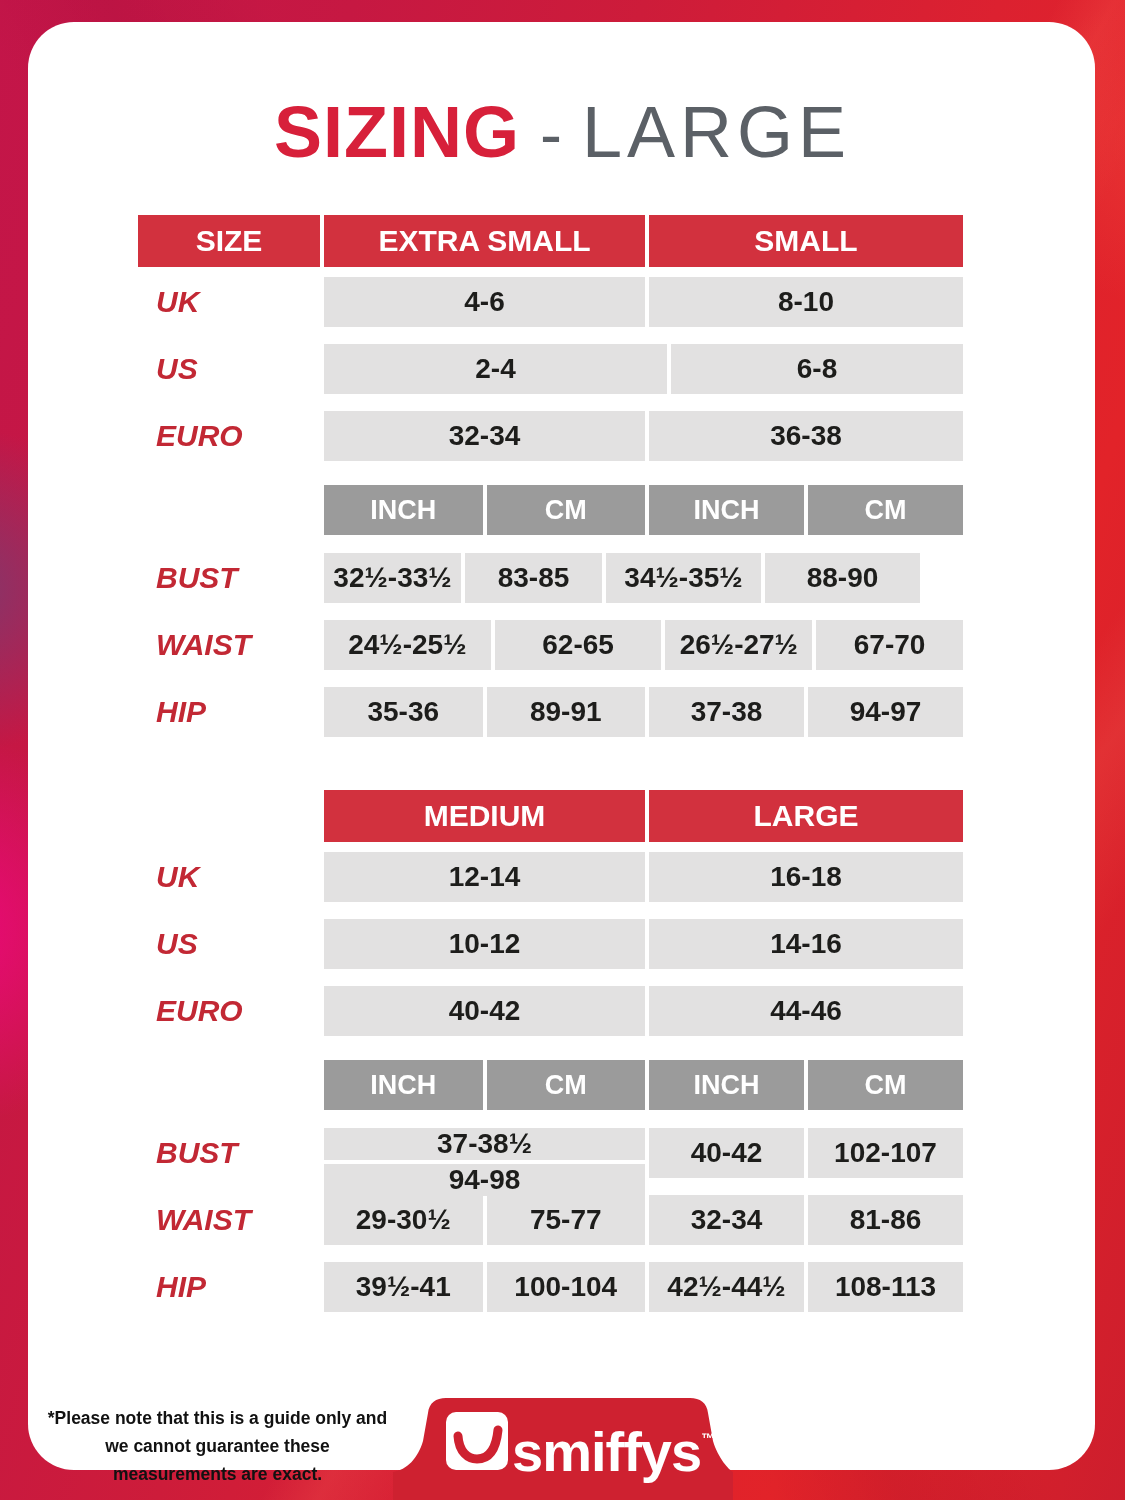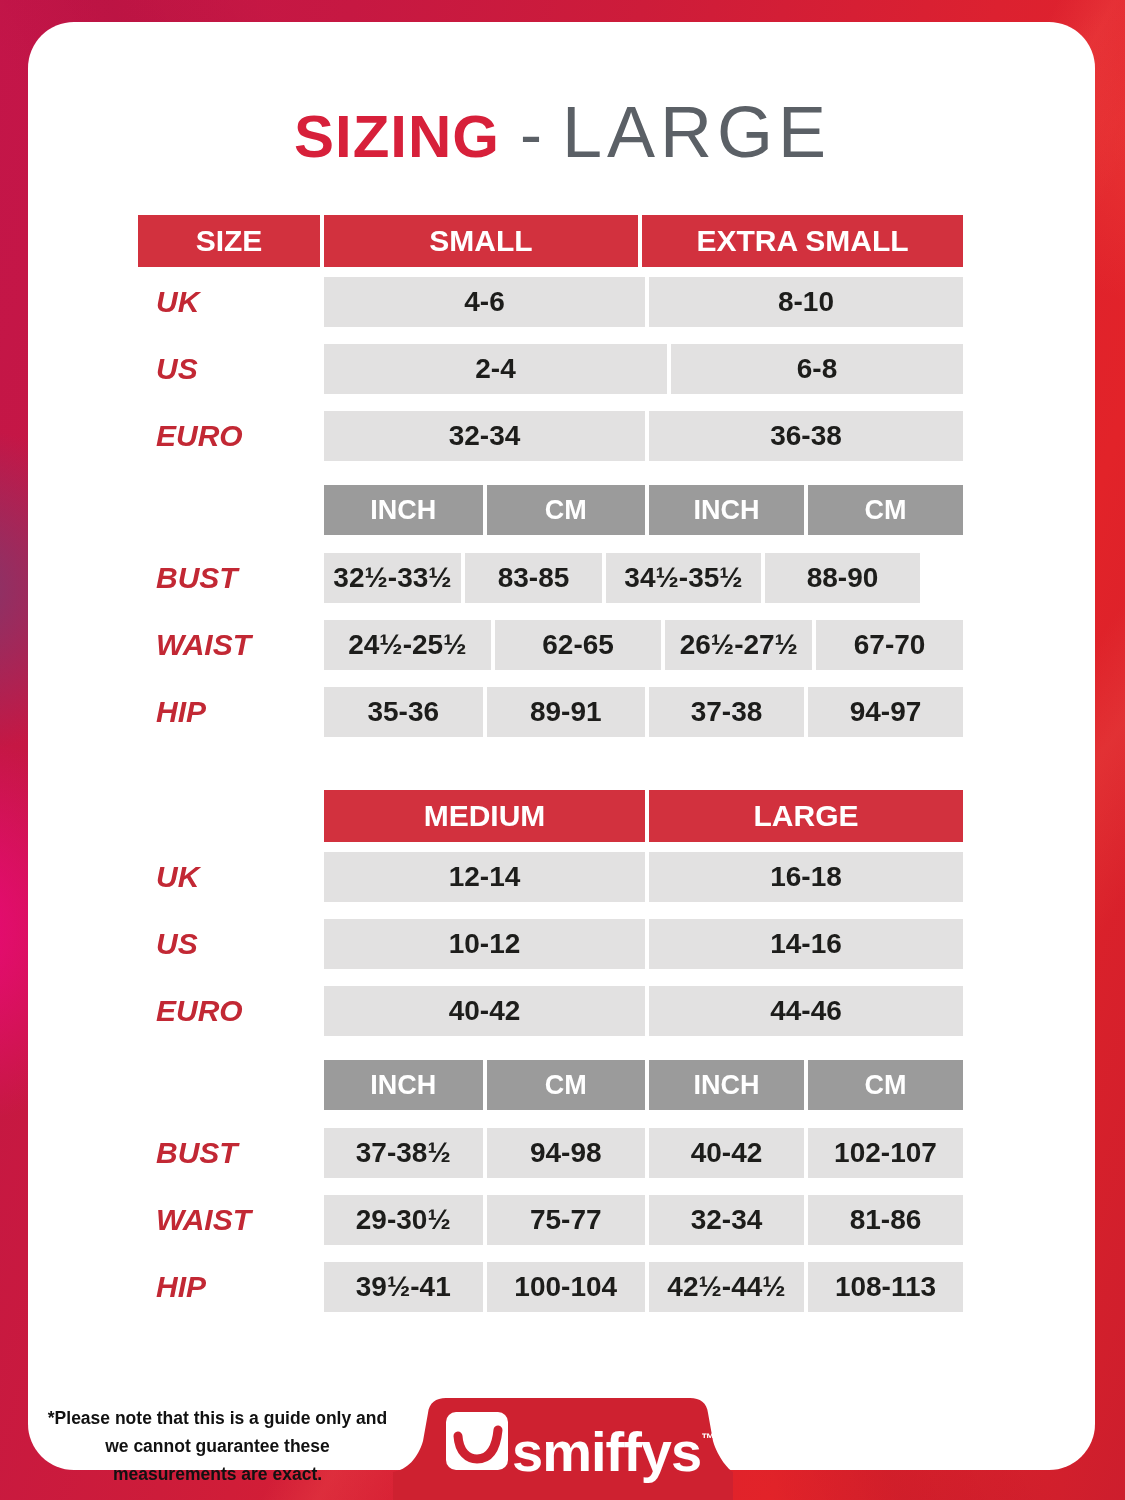--- a/index.html
+++ b/index.html
@@ -21,21 +21,21 @@
   }
   .card{
     position:absolute;left:28px;top:22px;width:1067px;height:1448px;
     background:#fff;border-radius:46px;
   }
   
   .title{
     position:absolute;left:0;top:86px;width:100%;height:92px;
     display:flex;justify-content:center;align-items:baseline;gap:20px;line-height:92px;
   }
-  .t-red{font-size:60px;font-weight:bold;color:var(--title_red);letter-spacing:1px;}
+  .t-red{font-size:72px;font-weight:bold;color:var(--title_red);letter-spacing:1px;}
   .t-sep{font-size:66px;font-weight:400;color:var(--title_gray);}
   .t-gray{font-size:72px;font-weight:400;color:var(--title_gray);letter-spacing:5px;}
   
   .sizing-table{position:absolute;left:138px;width:825px;}
   .t-row{position:absolute;left:0;width:825px;}
   .lab-cell{position:absolute;left:0;top:0;width:182px;height:100%;}
   .lab-cell.corner{background:var(--header_red);color:#fff;font-weight:bold;font-size:30px;
     display:flex;align-items:center;justify-content:center;}
   .lab-cell.rowlab{color:var(--label_red);font-weight:bold;font-size:30px;
     display:flex;align-items:center;justify-content:flex-start;padding-left:18px;box-sizing:border-box;font-style:italic;}
@@ -70,22 +70,22 @@
 <div class="title">
   <span class="t-red">SIZING</span>
   <span class="t-sep">-</span>
   <span class="t-gray">LARGE</span>
 </div>
 
 <div class="sizing-table" style="top:215px;height:525px;">
     <div class="t-row" style="top: 0px; height: 52px;">
       <div class="lab-cell corner">SIZE</div>
       <div class="vals">
+        <div class="cell redhead" style="width: 321px;">EXTRA SMALL</div>
         <div class="cell redhead" style="width: 314px;">SMALL</div>
-        <div class="cell redhead" style="width: 321px;">EXTRA SMALL</div>
       </div>
     </div>
     <div class="t-row" style="top: 62px; height: 50px;">
       <div class="lab-cell rowlab">UK</div>
       <div class="vals">
         <div class="cell val" style="width: 321px;">4-6</div>
         <div class="cell val" style="width: 314px;">8-10</div>
       </div>
     </div>
     <div class="t-row" style="top: 129px; height: 50px;">
@@ -190,21 +190,21 @@
         </div>
         <div class="grp" style="width: 314px;">
           <div class="cell unithead" style="flex: 1 1 0%;">INCH</div>
           <div class="cell unithead" style="flex: 1 1 0%;">CM</div>
         </div>
       </div>
     </div>
     <div class="t-row" style="top: 338px; height: 50px;">
       <div class="lab-cell rowlab">BUST</div>
       <div class="vals">
-        <div class="grp" style="width: 321px;">
+        <div class="grp" style="width: 321px; flex-direction: column;">
           <div class="cell val" style="flex: 1 1 0%;">37-38½</div>
           <div class="cell val" style="flex: 1 1 0%;">94-98</div>
         </div>
         <div class="grp" style="width: 314px;">
           <div class="cell val" style="flex: 1 1 0%;">40-42</div>
           <div class="cell val" style="flex: 1 1 0%;">102-107</div>
         </div>
       </div>
     </div>
     <div class="t-row" style="top: 405px; height: 50px;">

